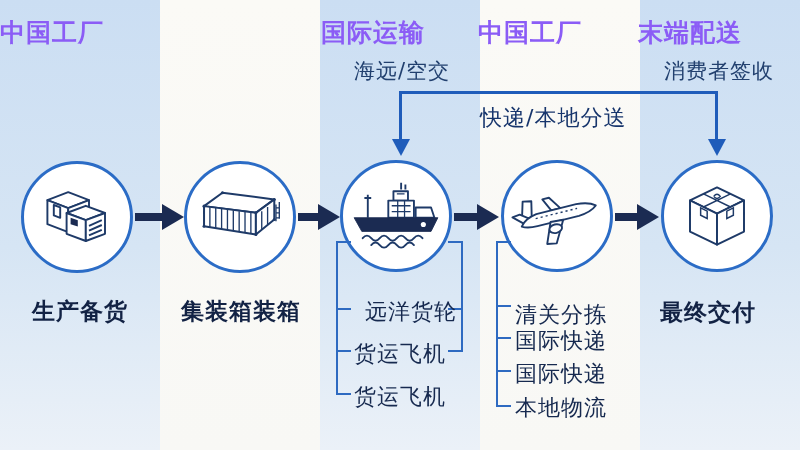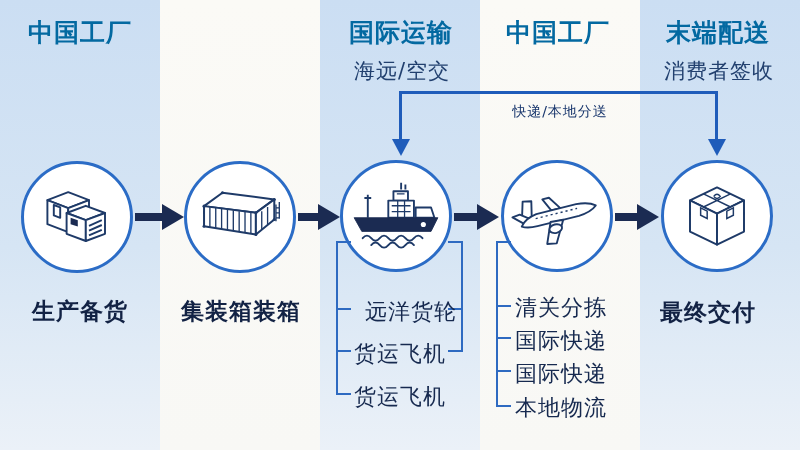--- a/index.html
+++ b/index.html
@@ -6,38 +6,38 @@
   #stage{
     position:relative;width:800px;height:450px;overflow:hidden;
     font-family:"DejaVu Sans","Liberation Sans",sans-serif;
     color:#0d1832;
   }
   .stripe{position:absolute;top:0;width:160px;height:450px;}
   .stripe.blue{background:linear-gradient(180deg,#cbdef3 0%,#d6e5f4 55%,#ebf1f8 100%);}
   .stripe.white{background:linear-gradient(180deg,#fbfaf6 0%,#f8f8f5 100%);}
 
   .col-title{
-    position:absolute;top:16px;width:160px;text-align:center;
-    font-size:25px;font-weight:700;letter-spacing:1px;color:#0369a1;
+    position:absolute;top:16px;width:160px;text-align:left;
+    font-size:25px;font-weight:700;letter-spacing:1px;color:#8b5cf6;
   }
   .col-sub{
     position:absolute;top:57px;width:160px;text-align:center;
     font-size:21px;color:#22406f;letter-spacing:1px;
   }
 
   
   .cline{position:absolute;background:#1f5cba;}
   .c-arrowhead{
     position:absolute;width:0;height:0;
     border-left:9px solid transparent;border-right:9px solid transparent;
     border-top:17px solid #1f5cba;
   }
   .c-label{
-    position:absolute;top:103px;left:480px;width:160px;text-align:center;
-    font-size:14px;color:#17356c;letter-spacing:1px;
+    position:absolute;top:103px;left:480px;width:160px;
+    font-size:22px;color:#17356c;letter-spacing:1px;
   }
 
   
   .node{
     position:absolute;width:112px;height:112px;border-radius:50%;
     background:#ffffff;border:3px solid #2b6cc6;box-sizing:border-box;
     display:flex;align-items:center;justify-content:center;
   }
   .node svg{display:block;}
 
@@ -209,18 +209,18 @@
   <div class="list-item" style="left:320px;top:339px">货运飞机</div>
   <div class="list-item" style="left:320px;top:382px">货运飞机</div>
 
   <div class="bracket" style="left:496px;top:241px;width:2px;height:166px"></div>
   <div class="bracket" style="left:496px;top:241px;width:15px;height:2px"></div>
   <div class="bracket" style="left:496px;top:305px;width:15px;height:2px"></div>
   <div class="bracket" style="left:496px;top:337px;width:15px;height:2px"></div>
   <div class="bracket" style="left:496px;top:370px;width:15px;height:2px"></div>
   <div class="bracket" style="left:496px;top:405px;width:15px;height:2px"></div>
 
-  <div class="list-item" style="left:481px;top:293px">清关分拣</div>
+  <div class="list-item" style="left:481px;top:300px">清关分拣</div>
   <div class="list-item" style="left:481px;top:326px">国际快递</div>
   <div class="list-item" style="left:481px;top:359px">国际快递</div>
   <div class="list-item" style="left:481px;top:393px">本地物流</div>
 
 </div>
 
 </body></html>

